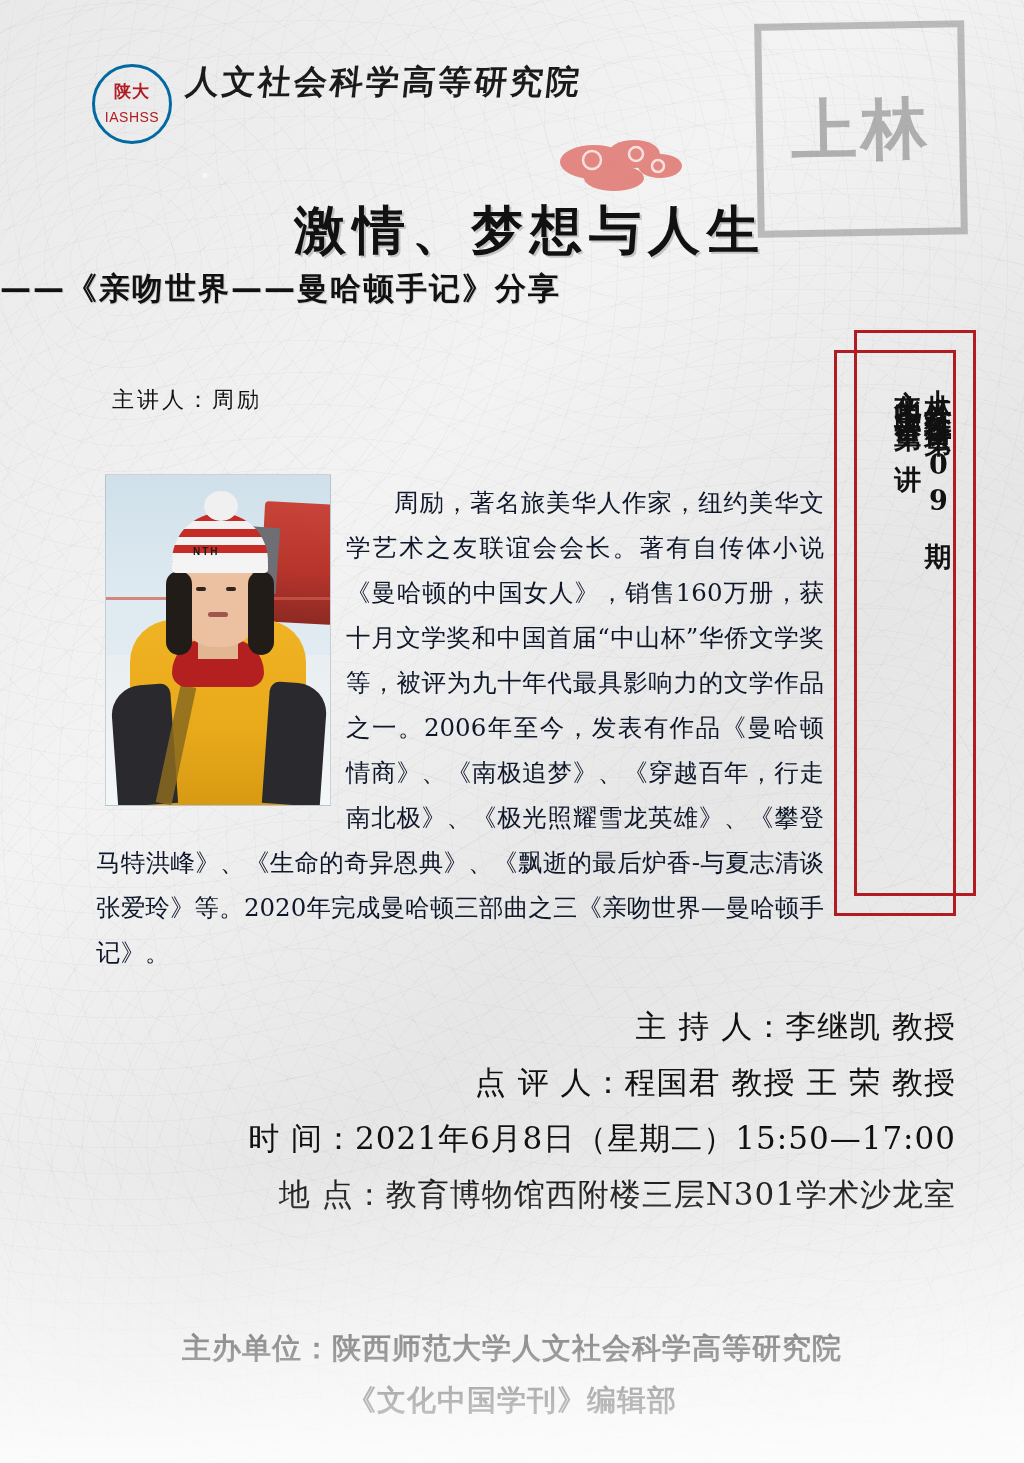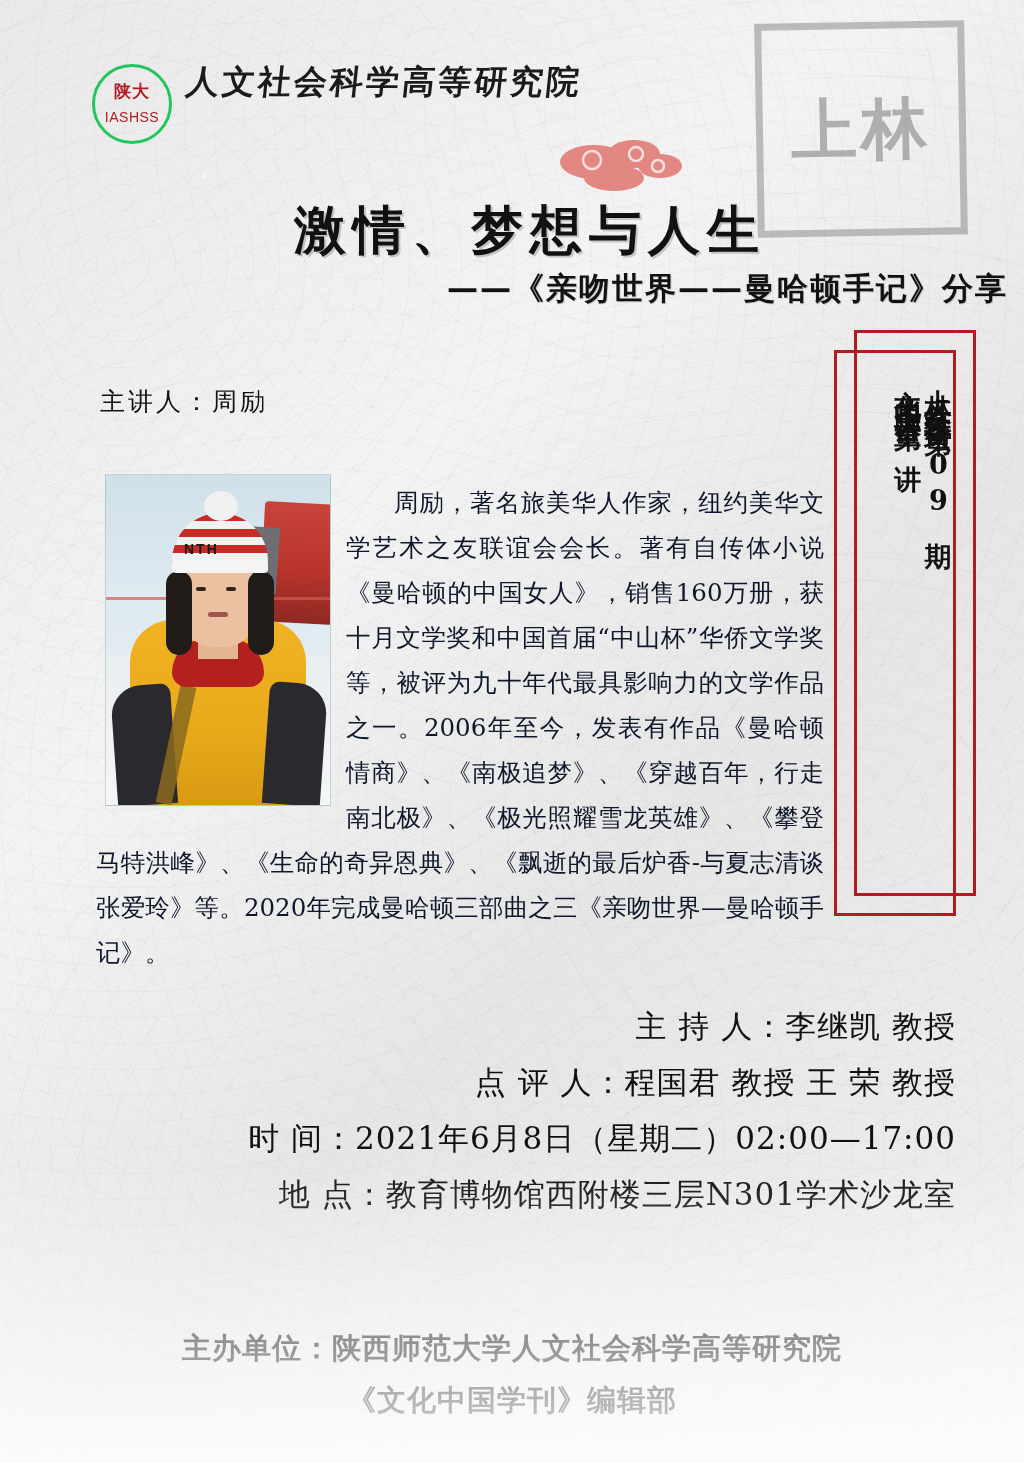--- a/index.html
+++ b/index.html
@@ -26,21 +26,21 @@
   .bottom-fade{
     position:absolute; left:0; right:0; bottom:0; height:300px;
     background:linear-gradient(to bottom, rgba(255,255,255,0) 0%, rgba(255,255,255,0.55) 60%, rgba(255,255,255,0.85) 100%);
     pointer-events:none;
   }
 
   
   .logo-wrap{ position:absolute; left:92px; top:60px; display:flex; align-items:flex-start; }
   .logo-seal{
     width:74px; height:74px; border-radius:50%;
-    border:3px solid #22c55e; color:#b01c22;
+    border:3px solid #0369a1; color:#b01c22;
     display:flex; flex-direction:column; align-items:center; justify-content:center;
     font-size:9px; line-height:1.05; letter-spacing:0.5px; flex:none; margin-top:4px;gap:7px;
   }
   .logo-seal .big{ font-size:17px; font-weight:bold; letter-spacing:1px; }
   .logo-seal .sm{ font-size:14px; margin-top:2px; }
   .logo-text{ margin-left:14px; }
   .logo-cn{
     font-family:"DejaVu Serif", serif;
     font-size:33px; font-weight:bold; letter-spacing:3px; color:#1b1b1b;
     transform:skewX(-6deg);
@@ -63,21 +63,21 @@
 
   
   .title-main{
     position:absolute; left:0; right:0; top:196px; text-align:center;
     font-family:"DejaVu Serif", serif;
     font-size:52px; font-weight:bold; letter-spacing:7px; color:#111;
     text-shadow:2px 2px 0 rgba(0,0,0,0.18);
     padding-left:36px;
   }
   .title-sub{
-    position:absolute; left:0; right:16px; top:268px; text-align:right;
+    position:absolute; left:0; right:0; top:268px; text-align:left;
     font-family:"DejaVu Serif", serif;
     font-size:31px; font-weight:bold; letter-spacing:2px; color:#111;
     text-shadow:1px 1px 0 rgba(0,0,0,0.15);
   }
 
   
   .vframe{
     position:absolute; right:48px; top:330px; width:116px; height:560px;
     border:3px solid #b01c22;
   }
@@ -91,22 +91,22 @@
     font-family:"DejaVu Serif", serif;
   }
   .vcol{
     writing-mode:vertical-rl; text-orientation:upright;
     font-size:27px; font-weight:bold; letter-spacing:5px; color:#111; line-height:1.05;
   }
   .vcol.second{ font-size:27px; }
 
   
   .speaker-line{
-    position:absolute; left:100px; top:385px;
-    font-family:"DejaVu Serif", serif; font-size:25px; letter-spacing:3px; color:#111;
+    position:absolute; left:112px; top:385px;
+    font-family:"DejaVu Serif", serif; font-size:22px; letter-spacing:3px; color:#111;
   }
 
   
   .portrait{
     position:absolute; left:105px; top:474px; width:224px; height:330px;
     overflow:hidden; border:1px solid rgba(0,0,0,0.12);
     background:linear-gradient(to bottom,#cfe0ea 0%,#dfeaf1 38%,#e8eef2 100%);
   }
   .p-snow{ position:absolute; left:0; right:0; bottom:0; height:150px;
     background:linear-gradient(to bottom,#e9eef1,#f4f7f8); }
@@ -135,21 +135,21 @@
   .p-hairR{ position:absolute; left:142px; bottom:150px; width:26px; height:84px;
     background:#221c18; border-radius:14px;}
   .p-eyeL,.p-eyeR{ position:absolute; width:10px; height:4px; background:#30241d; border-radius:2px; bottom:214px;}
   .p-eyeL{ left:90px;} .p-eyeR{ left:120px;}
   .p-mouth{ position:absolute; left:102px; bottom:188px; width:20px; height:5px; background:#a0564c; border-radius:3px;}
   .p-hat{ position:absolute; left:66px; bottom:236px; width:96px; height:56px;
     background:repeating-linear-gradient(to bottom,#c62b26 0 8px,#f2f2f2 8px 16px);
     border-radius:48px 48px 6px 6px;}
   .p-hatband{ position:absolute; left:66px; bottom:232px; width:96px; height:14px; background:#f4f4f4; border-radius:4px;}
   .p-pom{ position:absolute; left:98px; bottom:284px; width:34px; height:30px; background:#f0f0f0; border-radius:50%;}
-  .p-letters{ position:absolute; left:78px; bottom:248px; font-size:14px; font-weight:bold; color:#1a1a1a; letter-spacing:2px;text-align:center;}
+  .p-letters{ position:absolute; left:87px; bottom:248px; font-size:10px; font-weight:bold; color:#1a1a1a; letter-spacing:2px;text-align:center;}
 
   
   .bio{
     position:absolute; left:96px; top:480px; width:728px;
     font-family:"DejaVu Serif", serif;
     font-size:24.5px; line-height:45px; color:#0f172a; text-align:justify;
     text-indent:48px;
   }
   .bio .shape{
     float:left; width:250px; height:330px; shape-outside:margin-box;
@@ -247,21 +247,21 @@
 </div>
 
 <div class="details">
   <div class="row">
     <span class="lab">主 持 人：</span><span>李继凯  教授</span>
   </div>
   <div class="row">
     <span class="lab">点 评 人：</span><span>程国君  教授    王 荣  教授</span>
   </div>
   <div class="row">
-    <span class="lab">时     间：</span><span>2021年6月8日（星期二）02:00—17:00</span>
+    <span class="lab">时     间：</span><span>2021年6月8日（星期二）15:50—17:00</span>
   </div>
   <div class="row">
     <span class="lab">地     点：</span><span>教育博物馆西附楼三层N301学术沙龙室</span>
   </div>
 </div>
 
 <div class="footer">
   <div>主办单位：陕西师范大学人文社会科学高等研究院</div>
   <div>《文化中国学刊》编辑部</div>
 </div>

